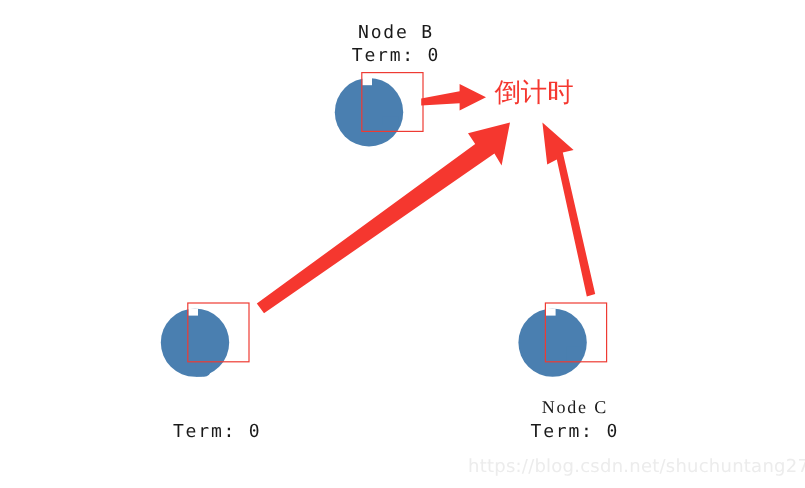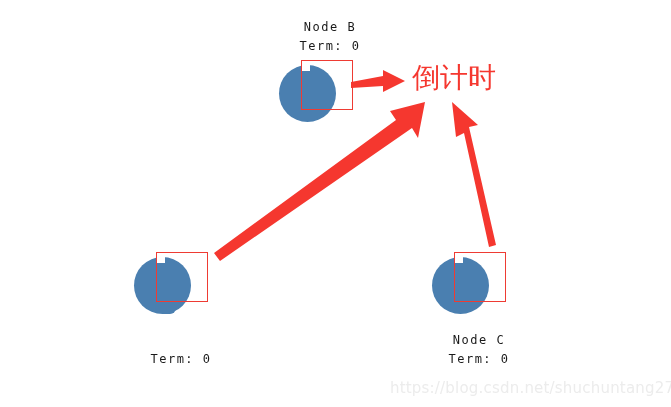--- a/index.html
+++ b/index.html
@@ -37,42 +37,42 @@
   }
   .node-square {
     position: absolute;
     border: 1.5px solid #ee3b33;
     background: transparent;
     box-sizing: border-box;
   }
   .node-label {
     position: absolute;
     text-align: center;
-    font-size: 12px;
+    font-size: 15px;
     line-height: 19px;
     color: #1a1a1a;
     letter-spacing: 1.5px;
     white-space: pre;
   }
 
   
   #arrows {
     position: absolute;
     left: 0;
     top: 0;
     width: 671px;
     height: 407px;
     pointer-events: none;
   }
 
   
   .countdown-text {
     position: absolute;
     font-family: "DejaVu Sans", "Liberation Sans", sans-serif;
-    font-size: 28px;
+    font-size: 22px;
     line-height: 26px;
     color: #f5372f;
     white-space: nowrap;
   }
 
   
   .watermark {
     position: absolute;
     font-family: "DejaVu Sans", "Liberation Sans", sans-serif;
     font-size: 15px;
@@ -107,21 +107,21 @@
     <div class="node-label" style="left:-9px; top:104px; width:120px;">Term: 0</div>
   </div>
 
   <div class="node" style="left:428px; top:246px; width:120px; height:120px;">
 
     <div class="node-circle" style="left:4px; top:11px; width:57px; height:57px;"></div>
     <div class="notch-top" style="left:27px; top:11px; width:8px; height:6px;"></div>
     <div class="tail" style="left:44px; top:43px; width:13px; height:13px; border-radius:0 0 6px 0;"></div>
     <div class="node-square" style="left:26px; top:6px; width:52px; height:50px;"></div>
 
-    <div class="node-label" style="left:-9px; top:85px; width:120px;">Node C</div>
+    <div class="node-label" style="left:-9px; top:85px; width:120px;font-family:Liberation Serif, serif;">Node C</div>
     <div class="node-label" style="left:-9px; top:104px; width:120px;">Term: 0</div>
   </div>
 
   <svg id="arrows" viewBox="0 0 671 407">
 
     <g>
       <polygon fill="#f5372f" points="351,82 383,76 383,70 405,81 383,92 383,86 351,88"></polygon>
     </g>
 
     <g>

